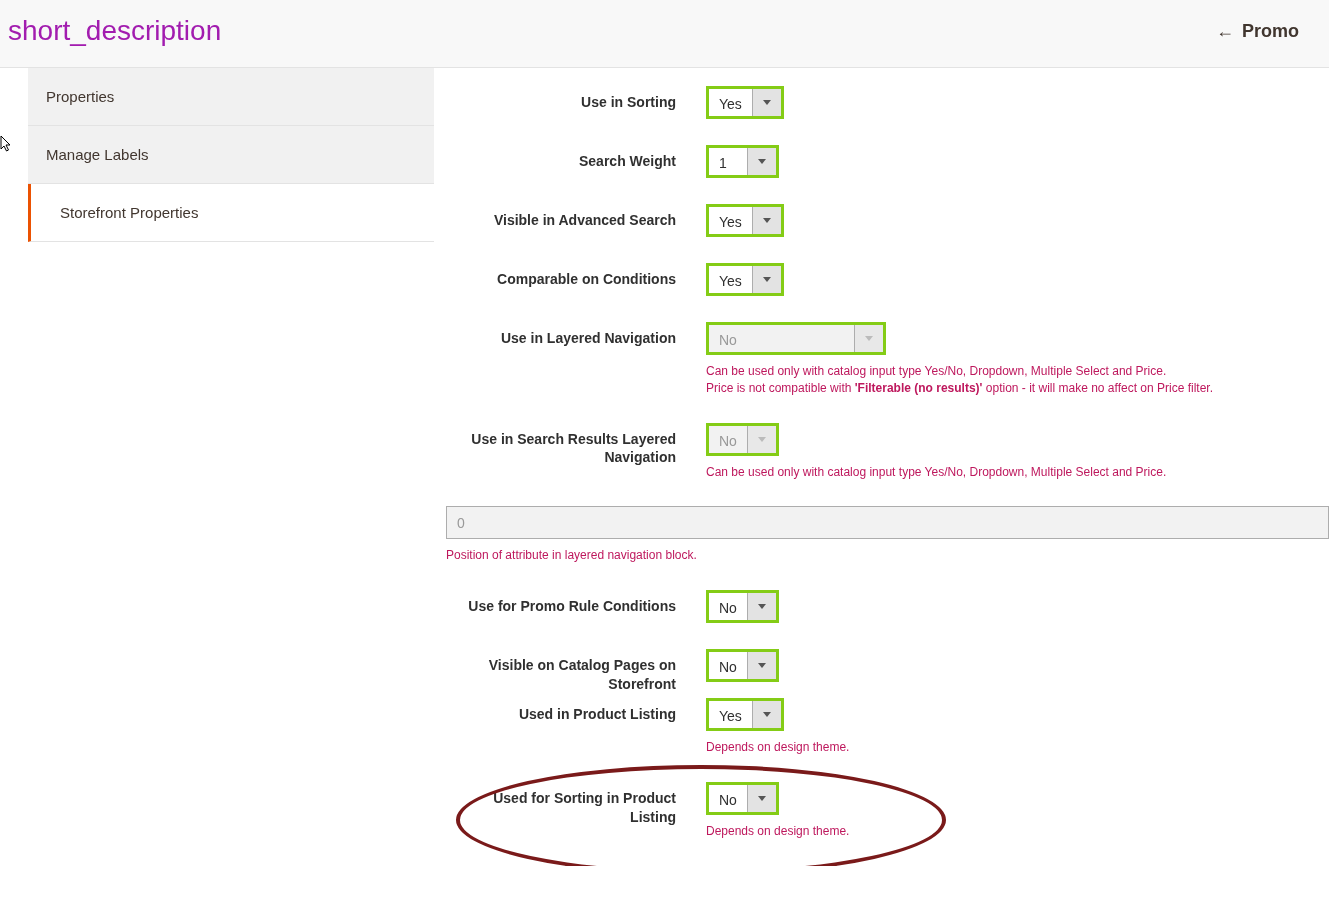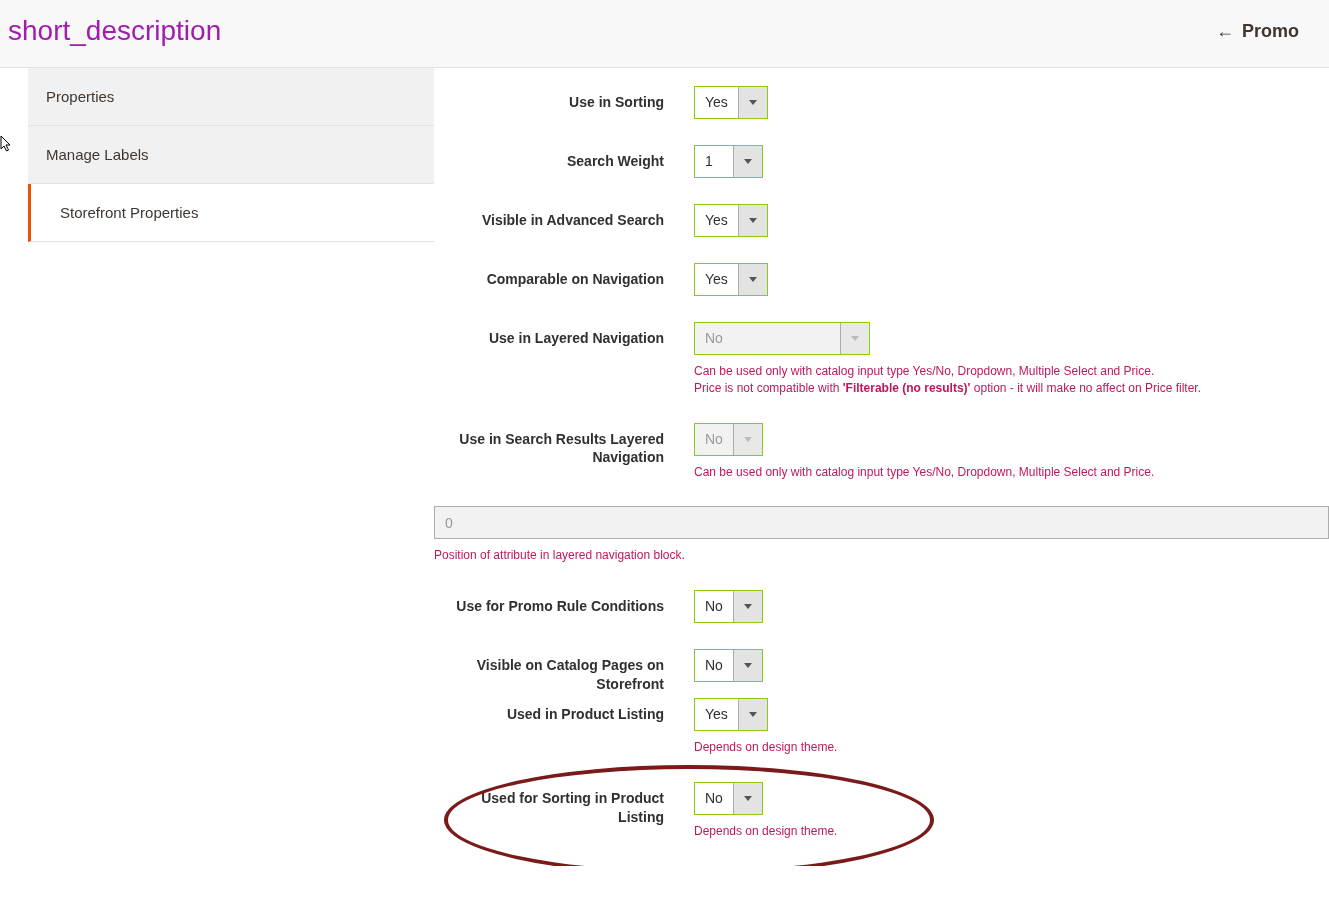--- a/index.html
+++ b/index.html
@@ -31,20 +31,21 @@
       cursor: pointer;
       font-weight: 600;
     }
     .back-arrow {
       font-size: 18px;
       font-weight: 700;
     }
     .content {
       display: flex;
       padding: 0;
+      gap: 12px;
     }
     .sidebar {
       width: 406px;
       margin-left: 28px;
       margin-top: 0;
     }
     .tab {
       background: #f1f1f1;
       border-bottom: 1px solid #e3e3e3;
       padding: 20px 18px;
@@ -77,21 +78,21 @@
       color: #303030;
       line-height: 1.35;
     }
     .form-control-wrap {
       flex: 1;
       max-width: 590px;
     }
     .select {
       display: inline-flex;
       align-items: stretch;
-      border: 1px solid #84cc16;
+      border: 3px solid #84cc16;
       background: #fff;
       height: 33px;
     }
     .select-value {
       padding: 0 10px;
       line-height: 31px;
       color: #303030;
       font-size: 14px;
       min-width: 38px;
     }
@@ -216,21 +217,21 @@
         <div class="select">
           <span class="select-value">Yes</span>
           <span class="select-arrow">
               <span class="triangle-down"></span>
             </span>
         </div>
       </div>
     </div>
 
     <div class="form-row">
-      <div class="form-label">Comparable on Navigation</div>
+      <div class="form-label">Comparable on Conditions</div>
       <div class="form-control-wrap">
         <div class="select">
           <span class="select-value">Yes</span>
           <span class="select-arrow">
               <span class="triangle-down"></span>
             </span>
         </div>
       </div>
     </div>
 

